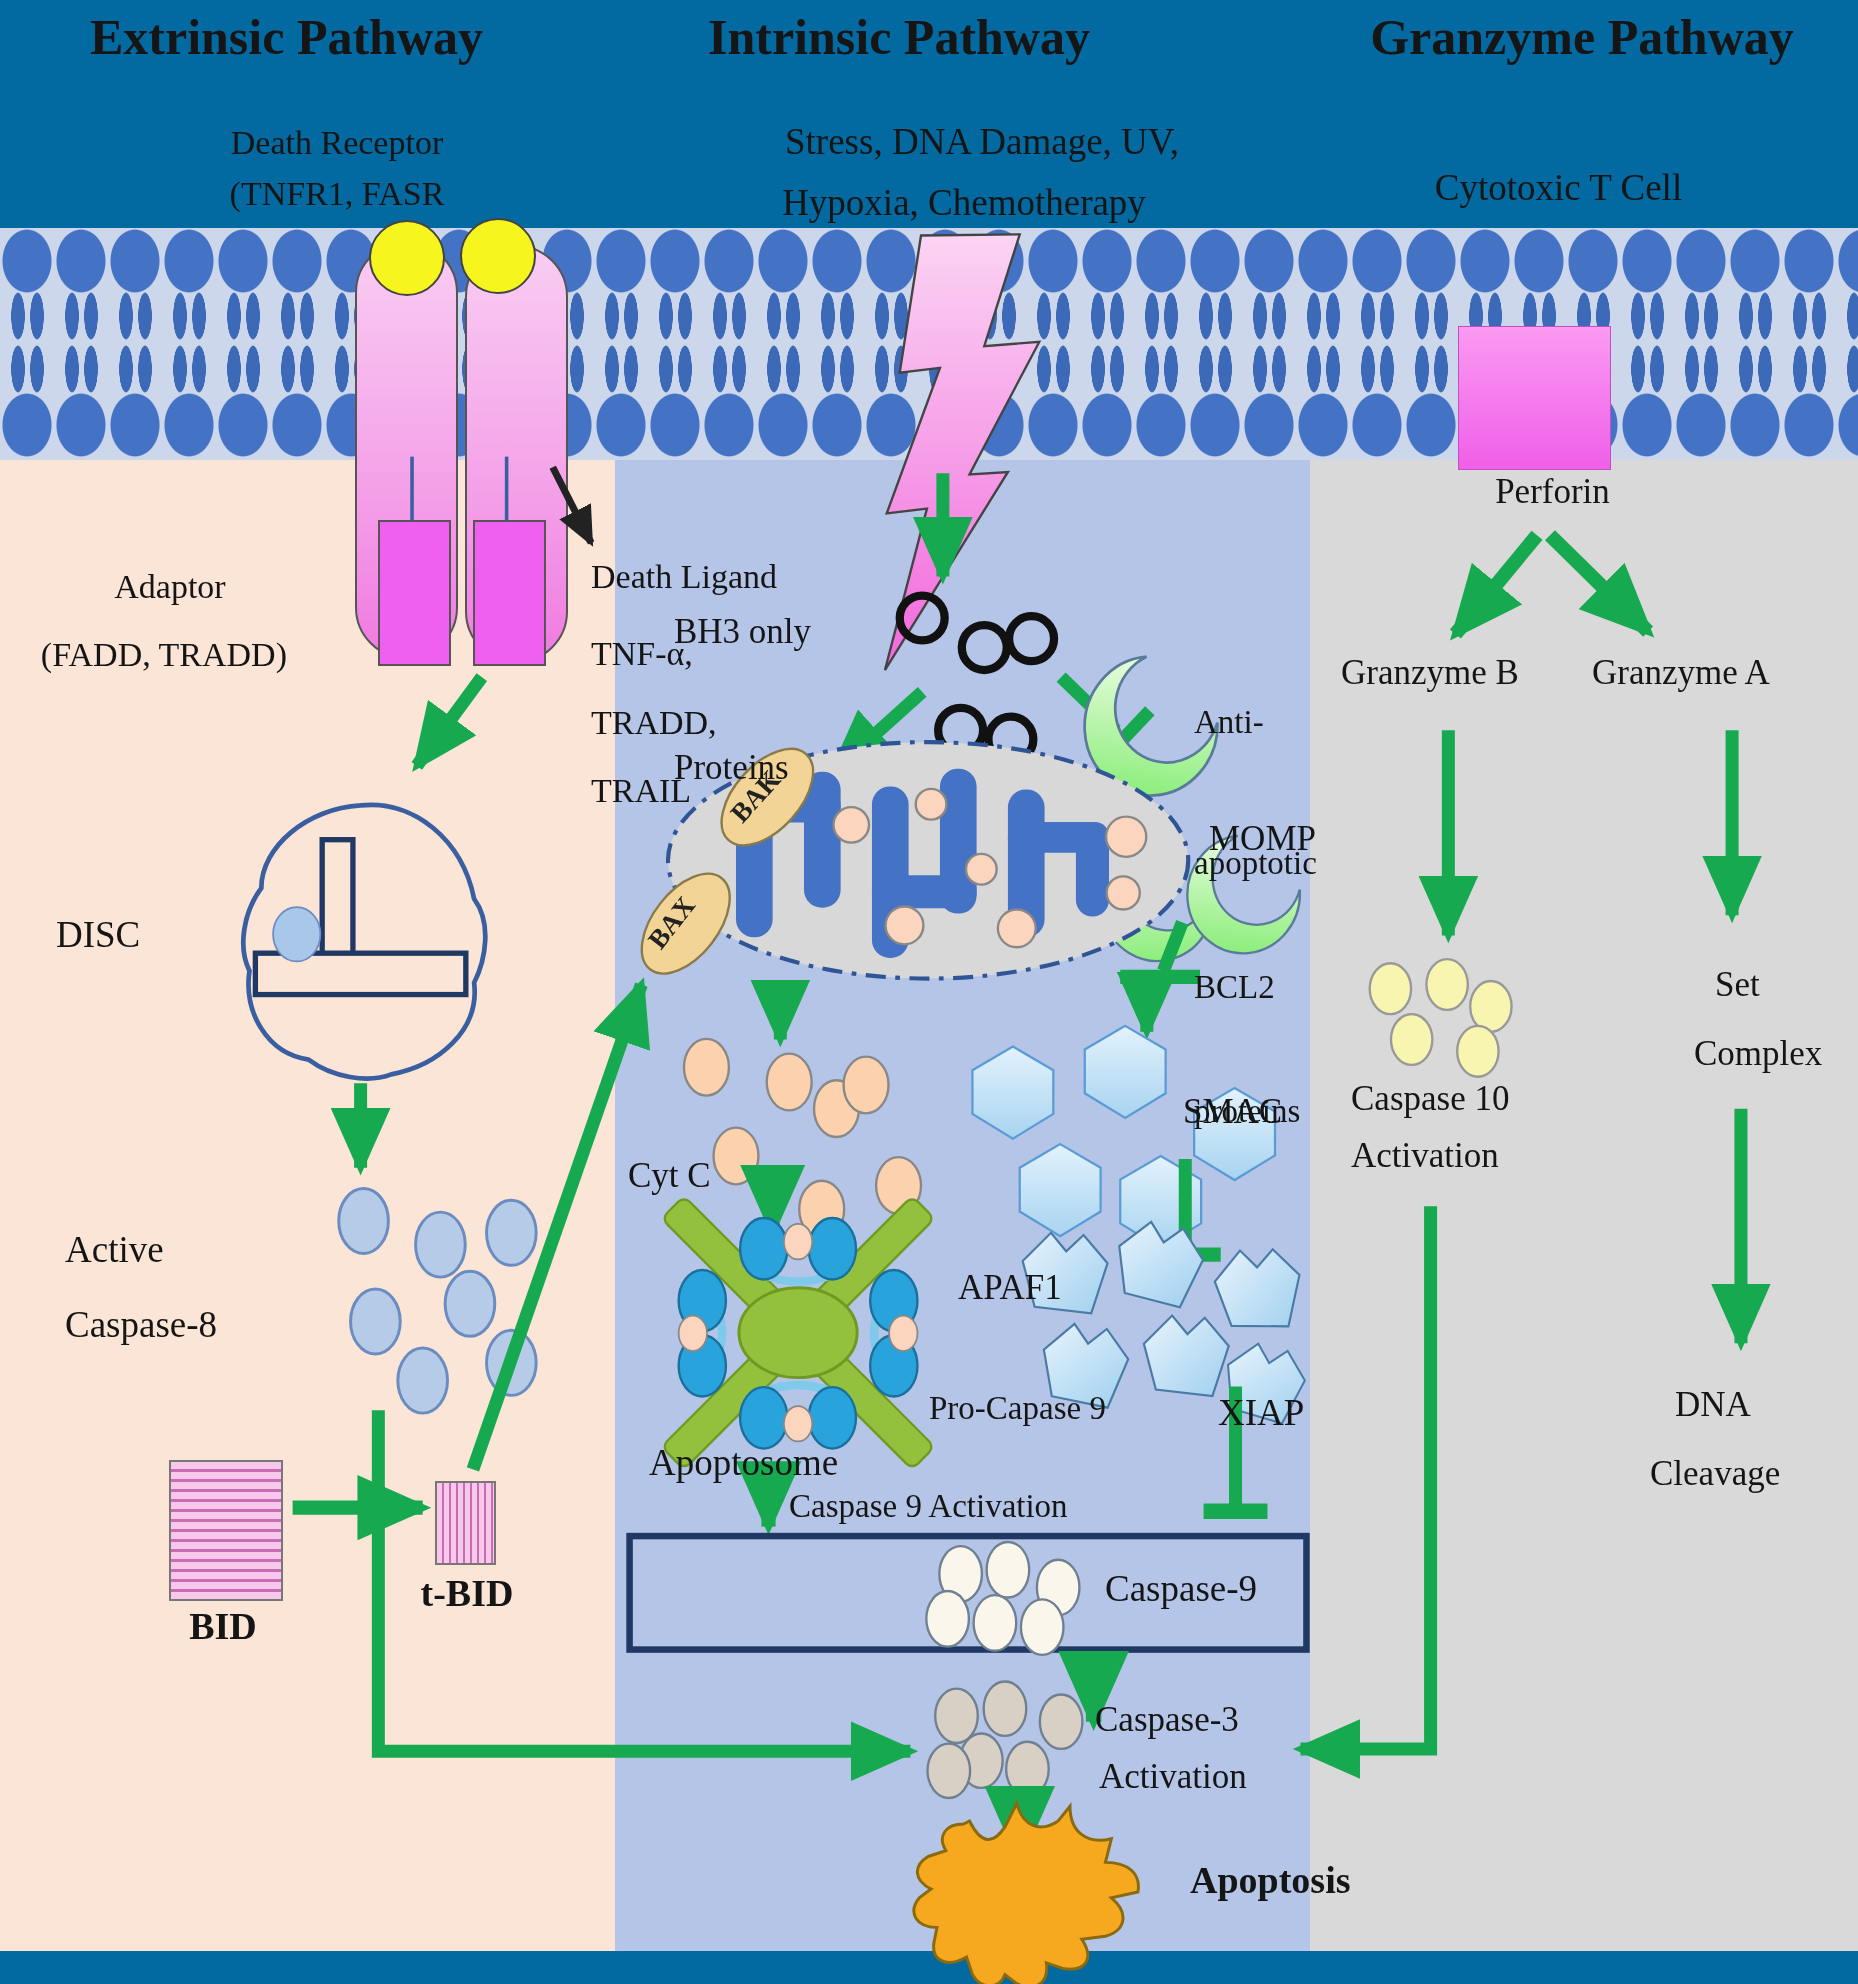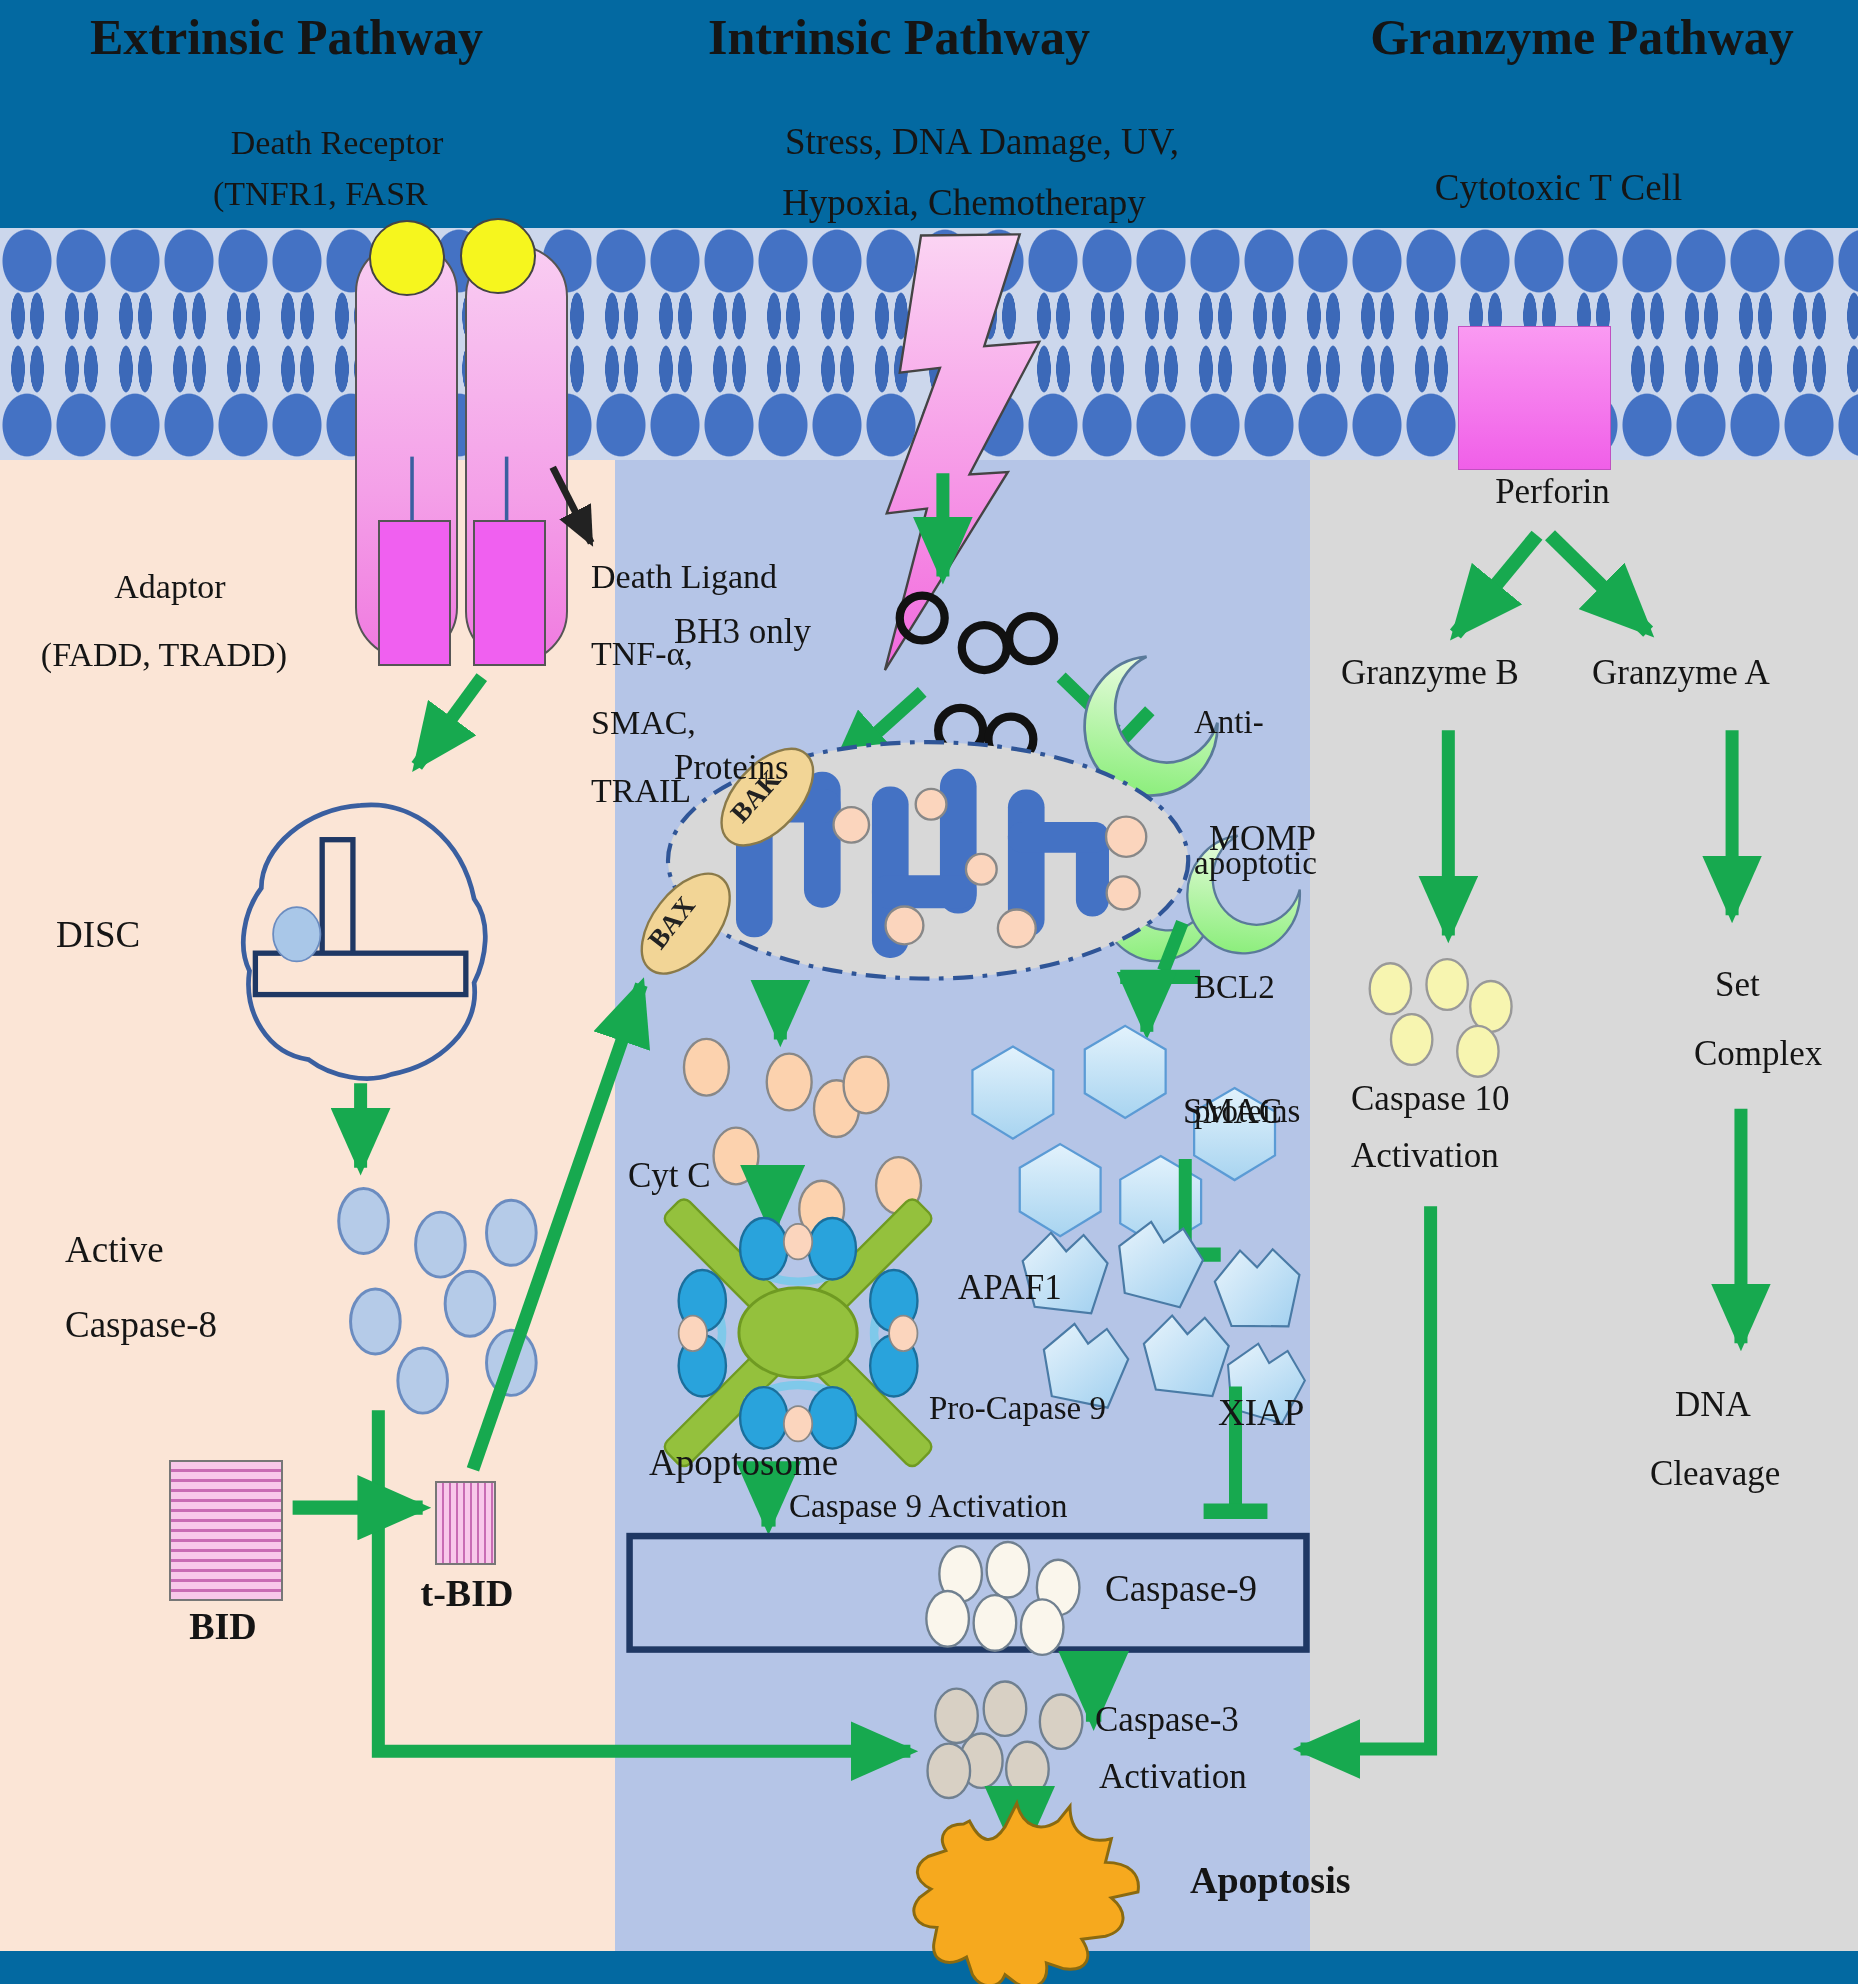--- a/index.html
+++ b/index.html
@@ -44,21 +44,21 @@
   <div class="memrow heads" style="top:228px;"></div>
   <div class="memrow tailsdown" style="top:292px;"></div>
   <div class="memrow tailsup" style="top:342px;"></div>
   <div class="memrow heads" style="top:392px;"></div>
 
   <div class="lbl b" style="left:41px;top:10.6px;width:491px;text-align:center;font-size:50px;">Extrinsic Pathway</div>
   <div class="lbl b" style="left:680px;top:10.6px;width:438px;text-align:center;font-size:50px;">Intrinsic Pathway</div>
   <div class="lbl b" style="left:1322px;top:10.6px;width:520px;text-align:center;font-size:50px;">Granzyme Pathway</div>
 
   <div class="lbl" style="left:213px;top:125px;width:248px;text-align:center;font-size:34px;">Death Receptor</div>
-  <div class="lbl" style="left:213px;top:176px;width:248px;text-align:left;font-size:34px;">(TNFR1, FASR</div>
+  <div class="lbl" style="left:213px;top:176px;width:248px;text-align:center;font-size:34px;">(TNFR1, FASR</div>
   <div class="lbl" style="left:763px;top:123px;width:438px;text-align:center;font-size:37px;">Stress, DNA Damage, UV,</div>
   <div class="lbl" style="left:763px;top:184px;width:402px;text-align:center;font-size:37px;">Hypoxia, Chemotherapy</div>
   <div class="lbl" style="left:1390px;top:169px;width:337px;text-align:center;font-size:37px;">Cytotoxic T Cell</div>
 
   <div class="receptor" style="left:355px;top:241px;"></div>
   <div class="receptor" style="left:465px;top:245px;"></div>
   <div class="ycirc" style="left:369px;top:220px;"></div>
   <div class="ycirc" style="left:460px;top:218px;"></div>
   <div class="adaptor" style="left:378px;top:520px;"></div>
   <div class="adaptor" style="left:473px;top:520px;"></div>
@@ -271,21 +271,21 @@
     </g>
     <polyline points="2420,2040 2420,2958 2200,2958" fill="none" stroke="#17a94f" stroke-width="22" marker-end="url(#ag)"></polyline>
     <line x1="2930" y1="1235" x2="2930" y2="1548" stroke="#17a94f" stroke-width="22" marker-end="url(#ag)"></line>
     <line x1="2945" y1="1875" x2="2945" y2="2272" stroke="#17a94f" stroke-width="22" marker-end="url(#ag)"></line>
   </svg>
 
   <div class="lbl" style="left:68px;top:569px;width:204px;text-align:center;font-size:34px;">Adaptor</div>
   <div class="lbl" style="left:-10.6px;top:637px;width:349px;text-align:center;font-size:34px;">(FADD, TRADD)</div>
   <div class="lbl" style="left:591px;top:559px;font-size:34px;">Death Ligand</div>
   <div class="lbl" style="left:591px;top:636px;font-size:34px;">TNF-α,</div>
-  <div class="lbl" style="left:591px;top:705px;font-size:34px;">SMAC,</div>
+  <div class="lbl" style="left:591px;top:705px;font-size:34px;">TRADD,</div>
   <div class="lbl" style="left:591px;top:773px;font-size:34px;">TRAIL</div>
   <div class="lbl" style="left:56px;top:916px;font-size:37px;">DISC</div>
   <div class="lbl" style="left:65px;top:1231px;font-size:37px;">Active</div>
   <div class="lbl" style="left:65px;top:1306px;font-size:37px;">Caspase-8</div>
   <div class="lbl b" style="left:171px;top:1607px;width:104px;text-align:center;font-size:38px;">BID</div>
   <div class="lbl b" style="left:402px;top:1574px;width:130px;text-align:center;font-size:38px;">t-BID</div>
 
   <div class="lbl" style="left:674px;top:614px;font-size:35px;">BH3 only</div>
   <div class="lbl" style="left:674px;top:750px;font-size:35px;">Proteins</div>
   <div class="lbl" style="left:1194px;top:705px;font-size:33px;">Anti-</div>

